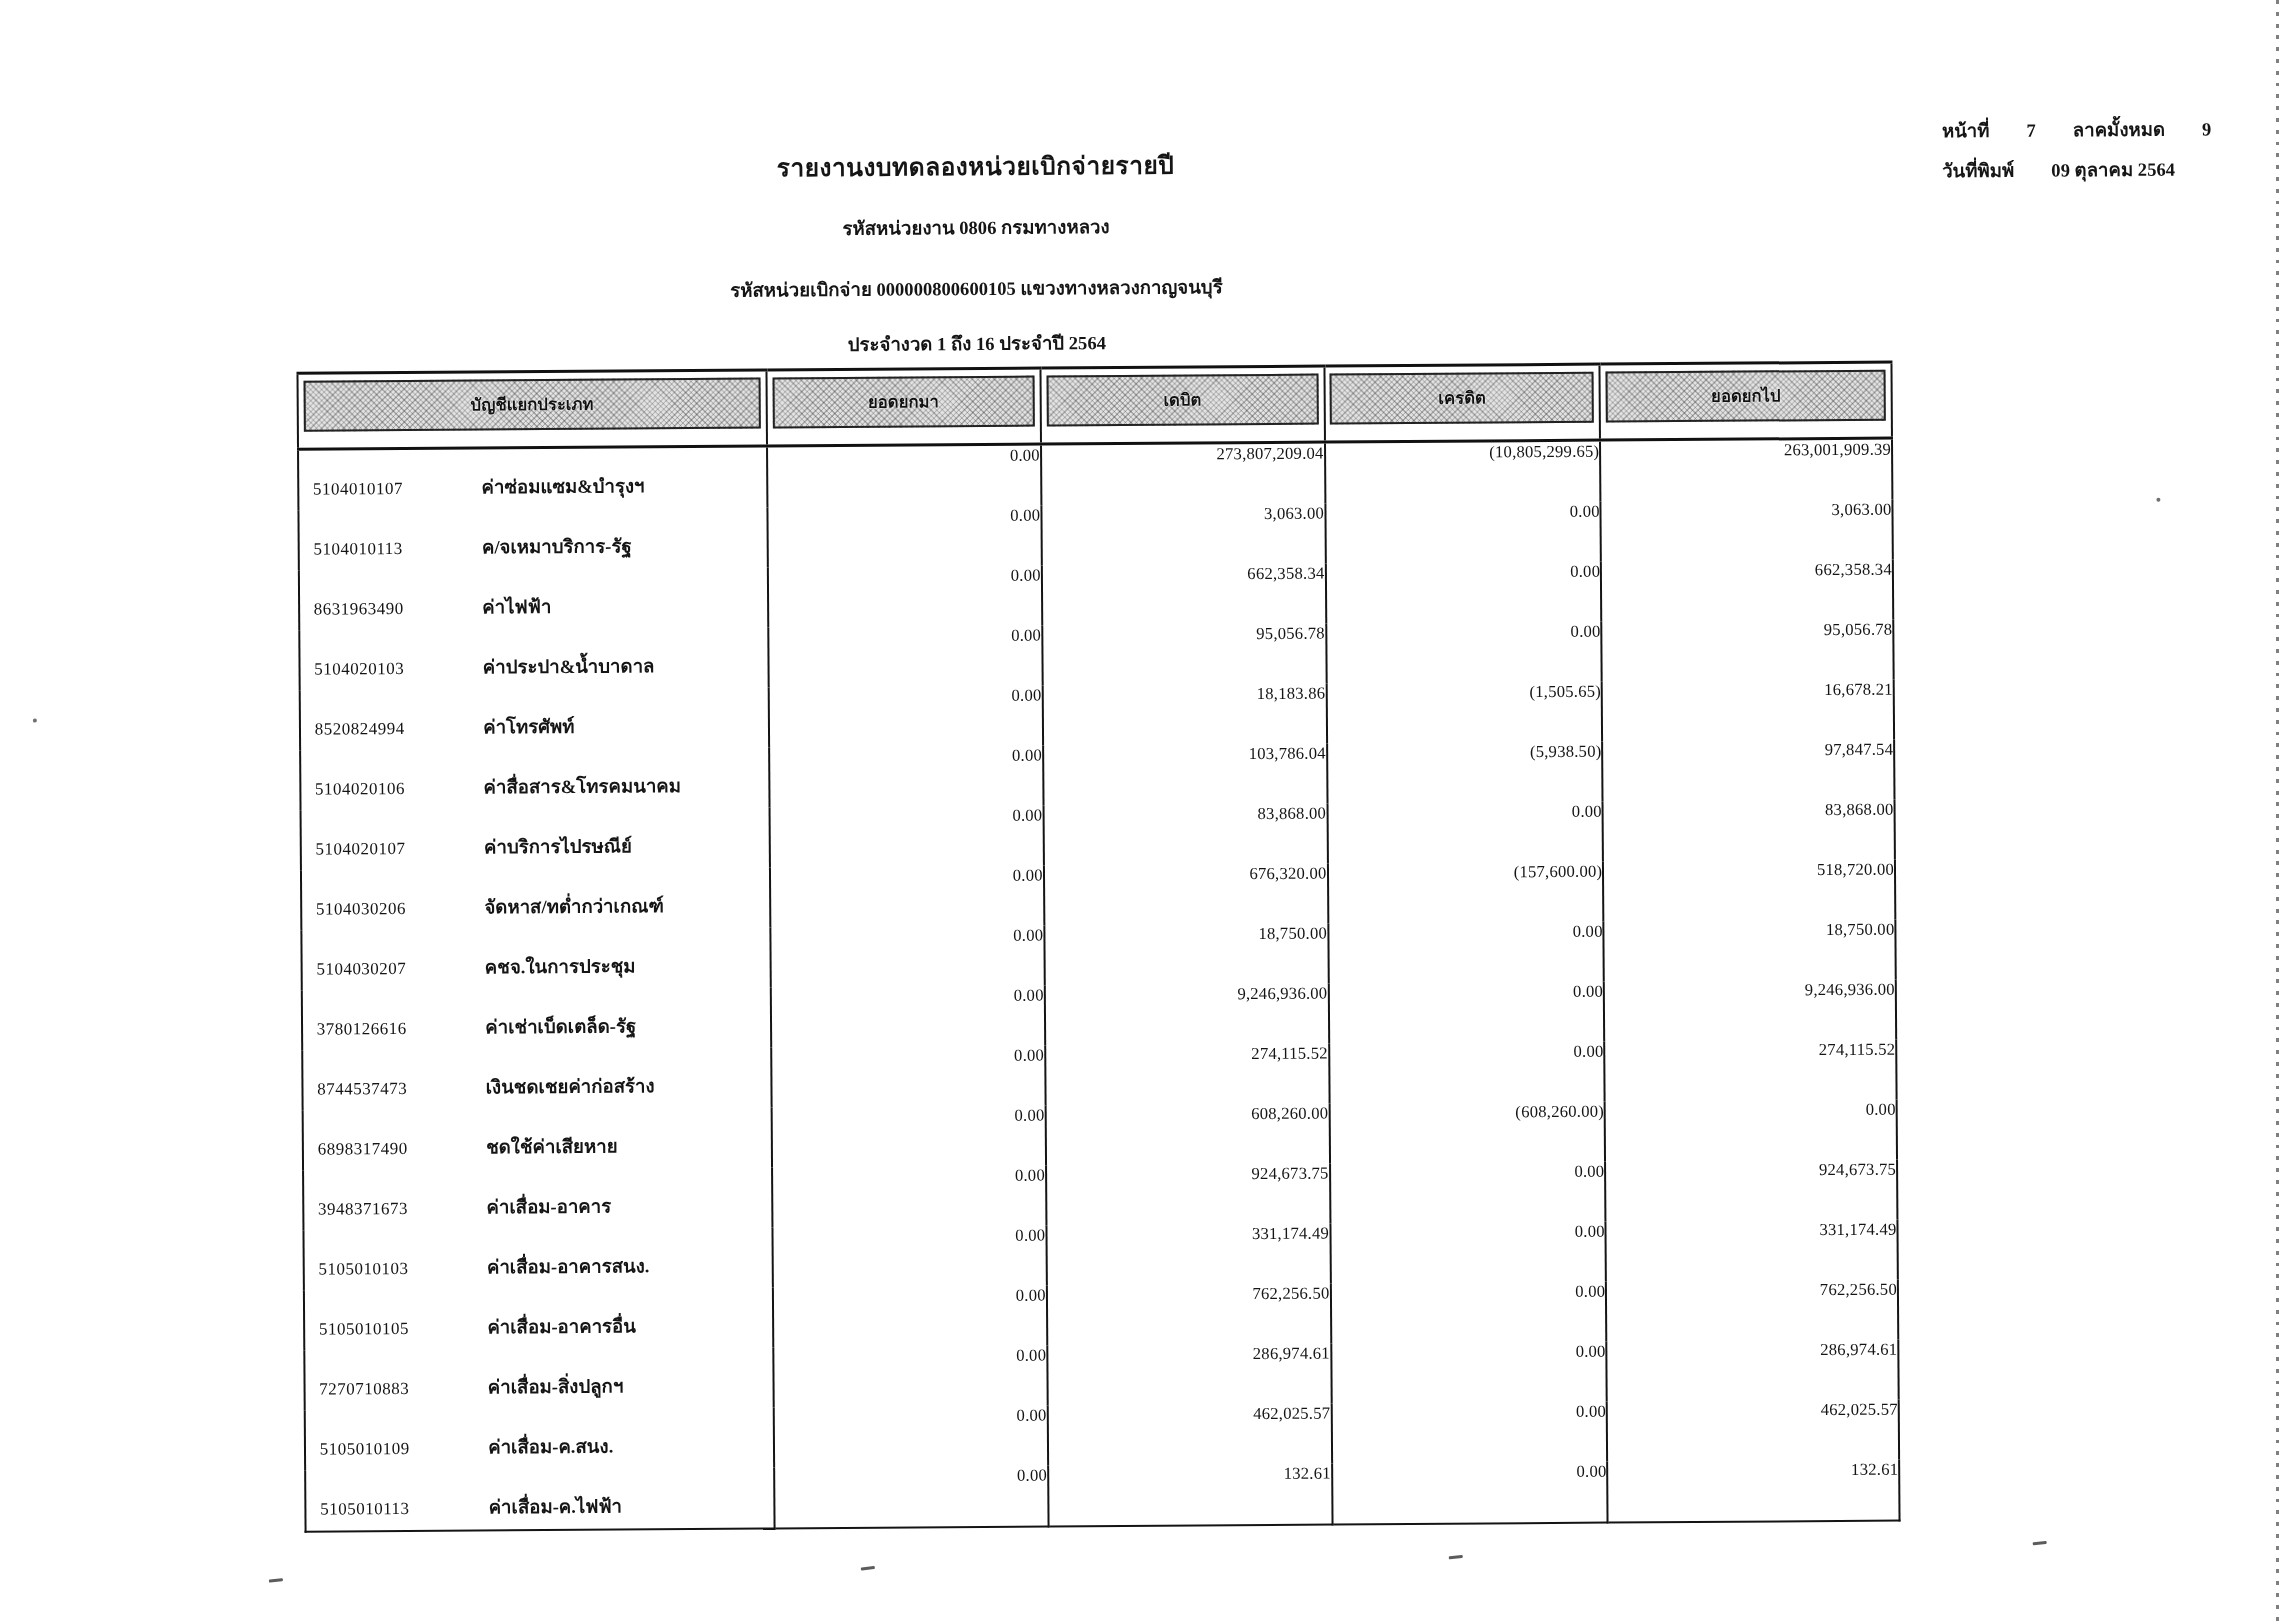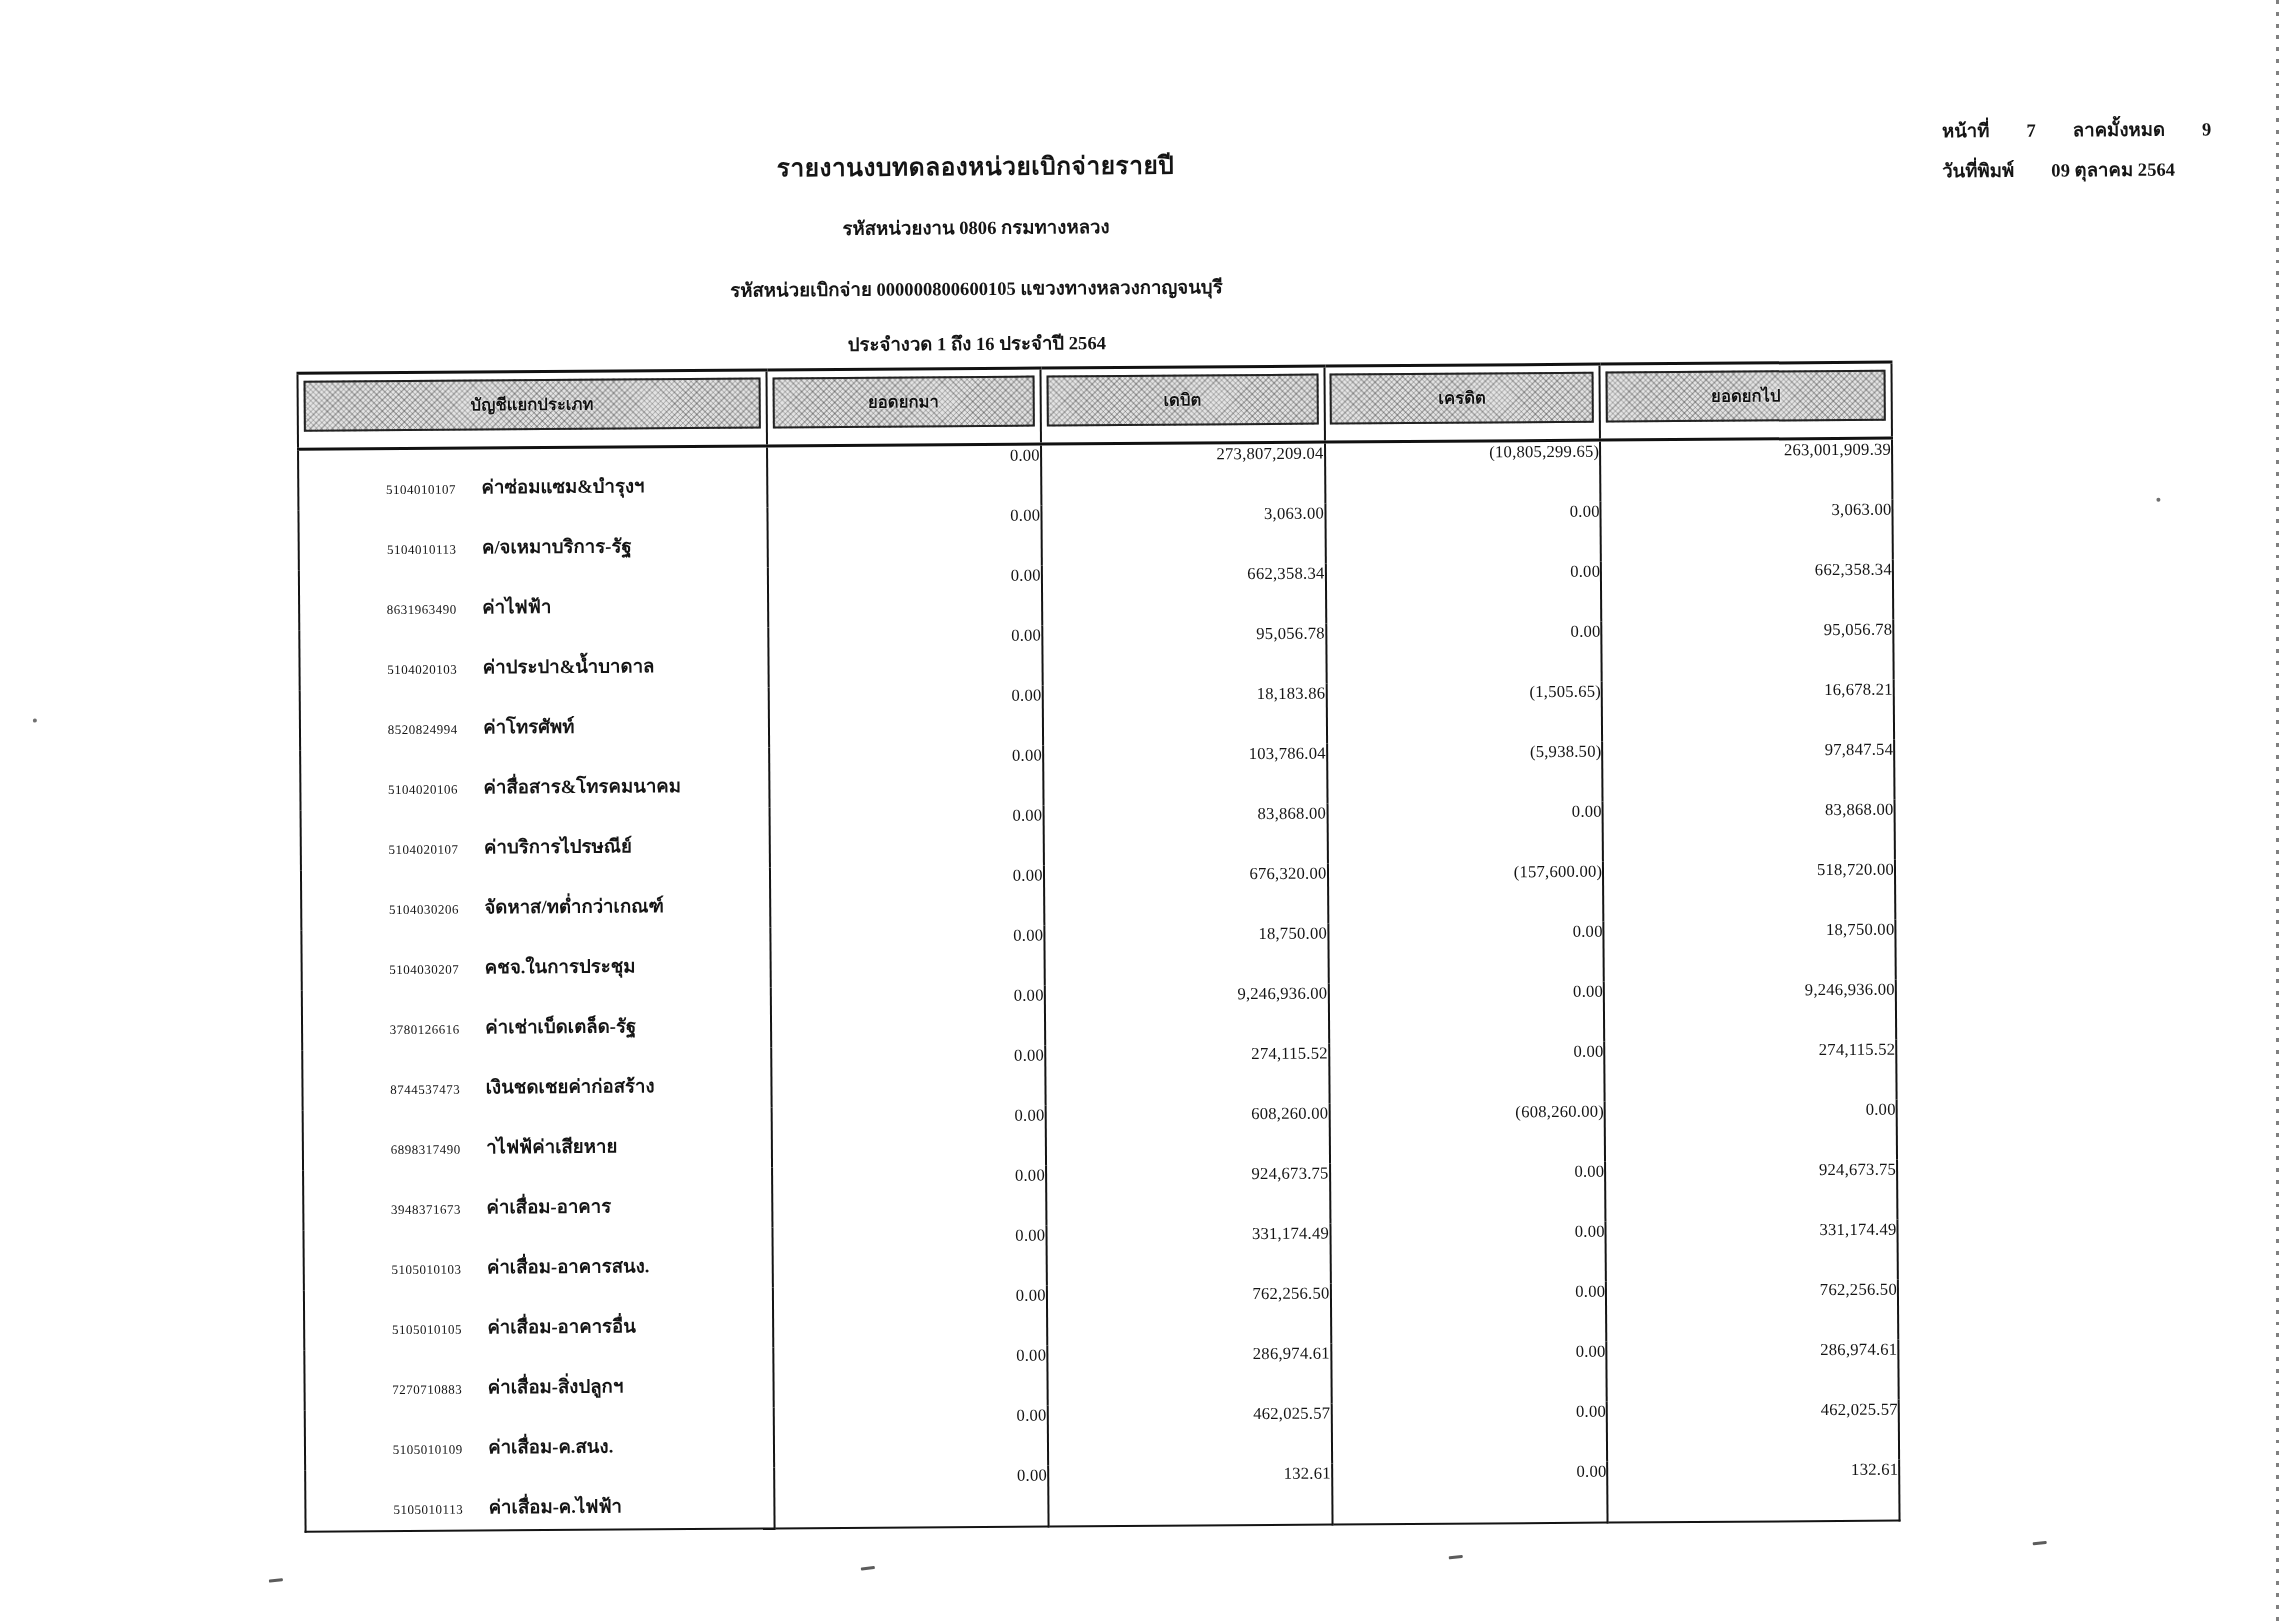--- a/index.html
+++ b/index.html
@@ -62,21 +62,21 @@
     background-color:#e3e3e3;
     background-image:
       repeating-linear-gradient(45deg, rgba(40,40,40,.35) 0 1px, transparent 1px 3.9px),
       repeating-linear-gradient(135deg, rgba(40,40,40,.35) 0 1px, transparent 1px 3.9px);
     text-shadow:0 0 1px #fff, 0 0 2px #fff;
   }
   .acct{
     display:flex;gap:25.5px;align-items:baseline;
     padding:23.5px 3.9px 0 13.7px;white-space:nowrap;overflow:hidden;
   }
-  .acct .code{font-size:13px;letter-spacing:0.5px;min-width:143px;text-align:right;}
+  .acct .code{font-size:17px;letter-spacing:0.5px;min-width:143px;}
   .acct .name{font-size:18.6px;font-weight:bold;}
   .num{
     text-align:right;font-size:16.7px;letter-spacing:0.2px;
     padding:11.8px 11.8px 0 0;white-space:nowrap;
   }
   
   .art{position:absolute;background:#333;}
   .dash{width:13.7px;height:2.9px;border-radius:1px;transform:rotate(-6deg);opacity:.8;}
   .dot{width:3.9px;height:3.9px;border-radius:50%;opacity:.7;}
   .edge-dots{
@@ -264,21 +264,21 @@
     </td>
     <td class="num">0.00</td>
     <td class="num">274,115.52</td>
     <td class="num">0.00</td>
     <td class="num">274,115.52</td>
   </tr>
           <tr>
     <td>
       <div class="acct">
         <span class="code">6898317490</span>
-        <span class="name">าไฟฟ้ค่าเสียหาย</span>
+        <span class="name">ชดใช้ค่าเสียหาย</span>
       </div>
     </td>
     <td class="num">0.00</td>
     <td class="num">608,260.00</td>
     <td class="num">(608,260.00)</td>
     <td class="num">0.00</td>
   </tr>
           <tr>
     <td>
       <div class="acct">

